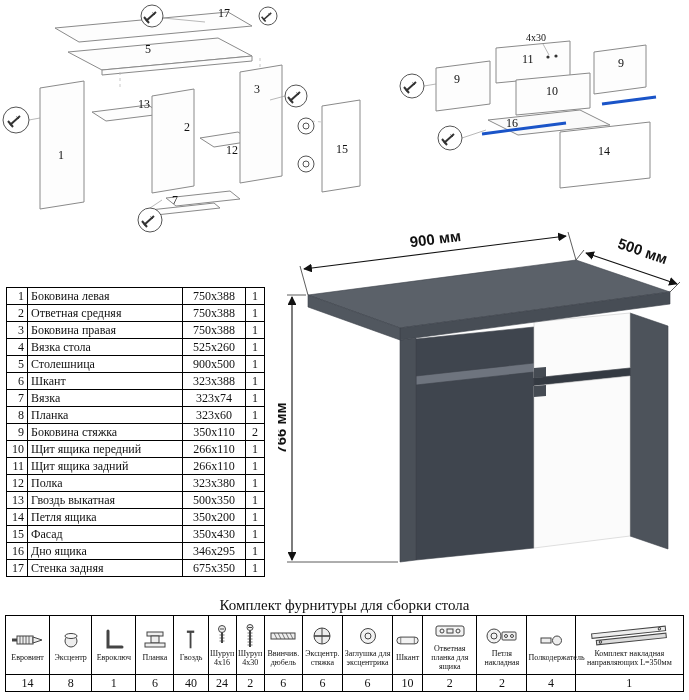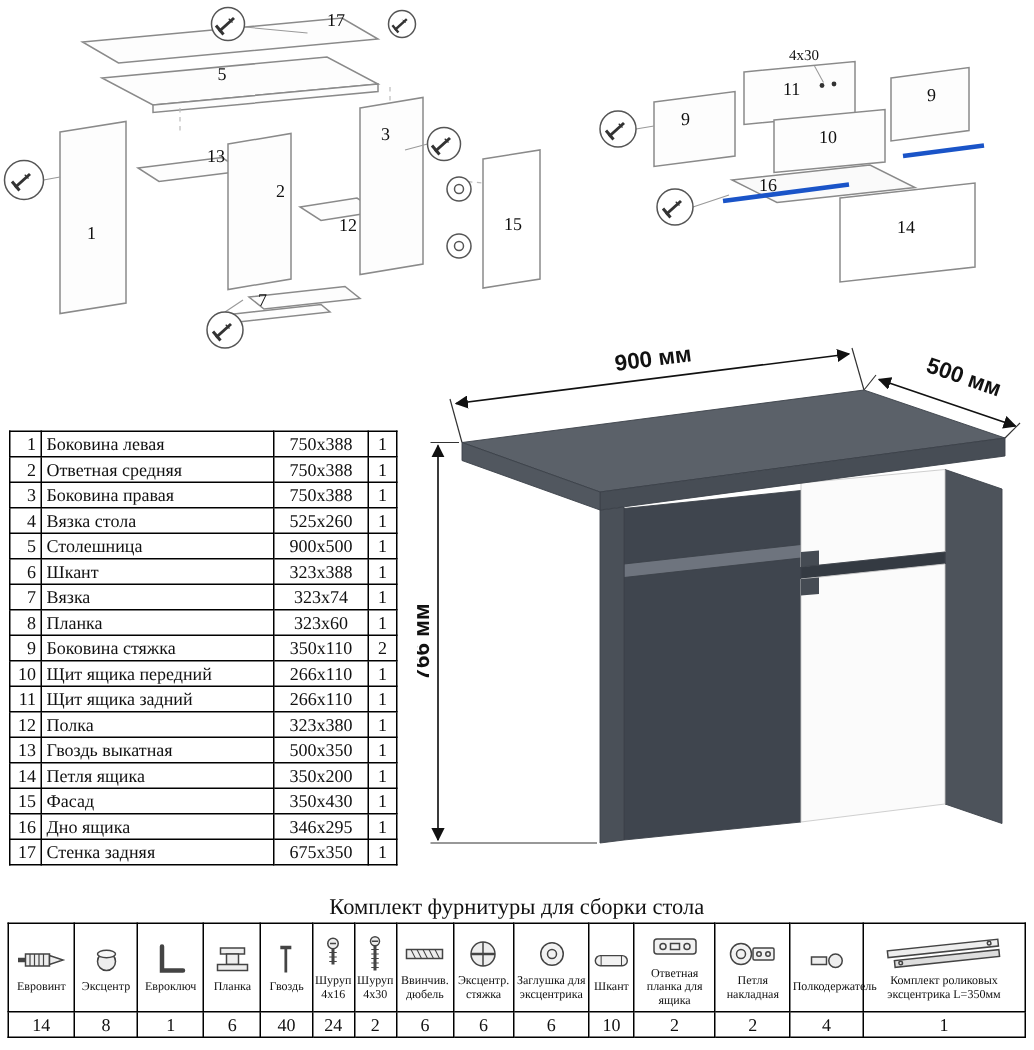--- a/index.html
+++ b/index.html
@@ -465,21 +465,21 @@
       <div class="hw-icon">
         <svg width="90" height="26" viewBox="0 0 90 26" stroke="#444" fill="none">
           <g transform="rotate(-6 45 13)">
             <rect x="8" y="7" width="74" height="4.5" fill="#eee"></rect>
             <rect x="12" y="14" width="70" height="4.5" fill="#ddd"></rect>
             <circle cx="16" cy="16" r="1.2"></circle>
                 <circle cx="76" cy="9" r="1.2"></circle>
           </g>
         </svg>
           </div>
-      <div class="hw-name">Комплект роликовых эксцентрика L=350мм</div>
+      <div class="hw-name">Комплект накладная направляющих L=350мм</div>
     </td>
   </tr>
   <tr class="hw-qty-row">
     <td>14</td>
     <td>8</td>
     <td>1</td>
     <td>6</td>
     <td>40</td>
     <td>24</td>
     <td>2</td>

